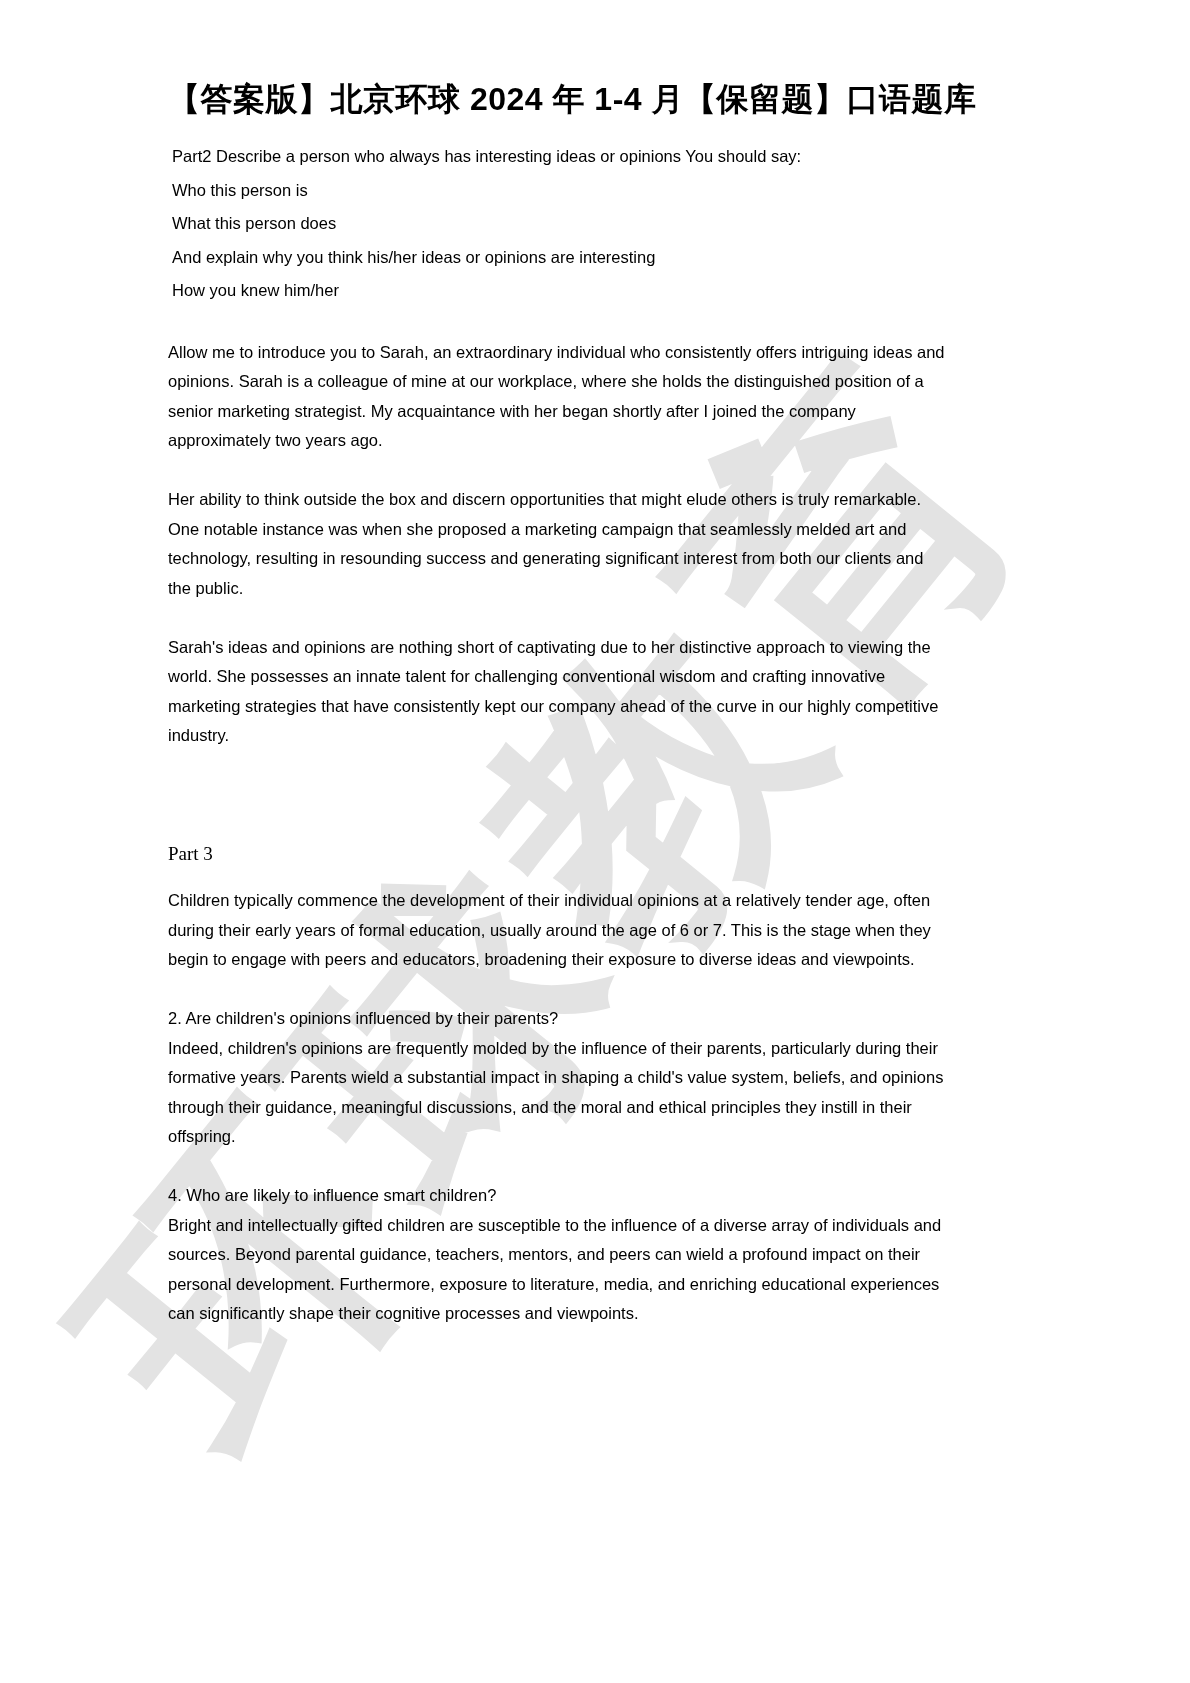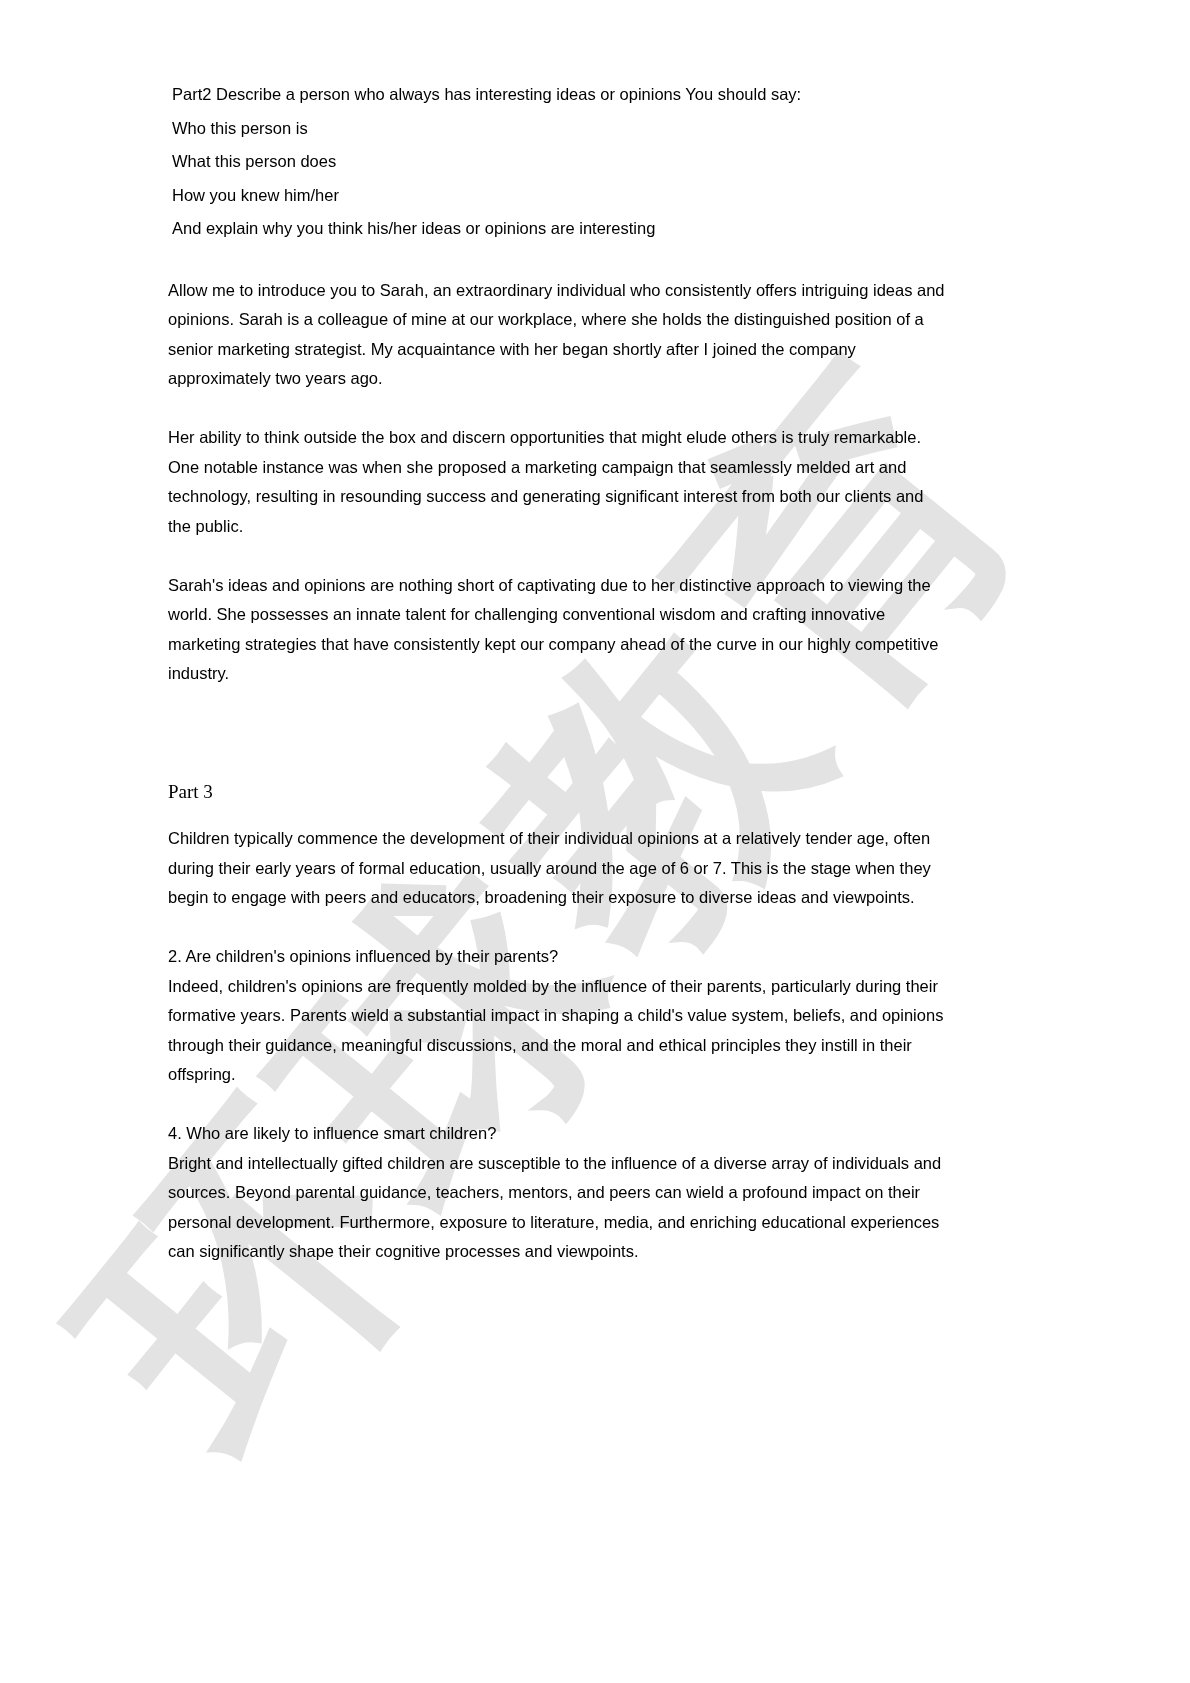--- a/index.html
+++ b/index.html
@@ -78,27 +78,28 @@
 </style>
 </head>
 <body>
 
 <div class="page">
 
   <div class="watermark">环球教育</div>
 
   <div class="content body-text">
 
+    <h1 class="title">【答案版】北京环球 2024 年 1-4 月【保留题】口语题库</h1>
 
     <div class="cue-block">
       <p>Part2 Describe a person who always has interesting ideas or opinions You should say:</p>
       <p>Who this person is</p>
       <p>What this person does</p>
+      <p>And explain why you think his/her ideas or opinions are interesting</p>
       <p>How you knew him/her</p>
-      <p>And explain why you think his/her ideas or opinions are interesting</p>
     </div>
 
     <p class="para first-answer">Allow me to introduce you to Sarah, an extraordinary individual who consistently offers intriguing ideas and opinions. Sarah is a colleague of mine at our workplace, where she holds the distinguished position of a senior marketing strategist. My acquaintance with her began shortly after I joined the company approximately two years ago.</p>
 
     <p class="para">Her ability to think outside the box and discern opportunities that might elude others is truly remarkable. One notable instance was when she proposed a marketing campaign that seamlessly melded art and technology, resulting in resounding success and generating significant interest from both our clients and the public.</p>
 
     <p class="para">Sarah's ideas and opinions are nothing short of captivating due to her distinctive approach to viewing the world. She possesses an innate talent for challenging conventional wisdom and crafting innovative marketing strategies that have consistently kept our company ahead of the curve in our highly competitive industry.</p>
 
     <h2 class="part3-heading">Part 3</h2>
 

